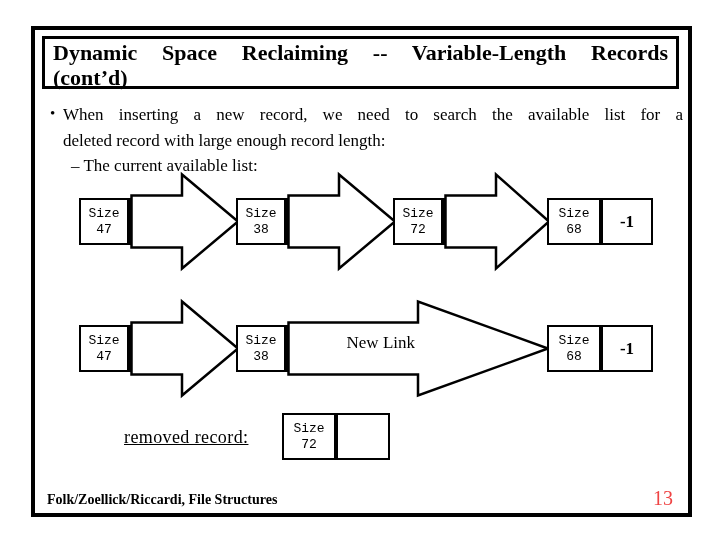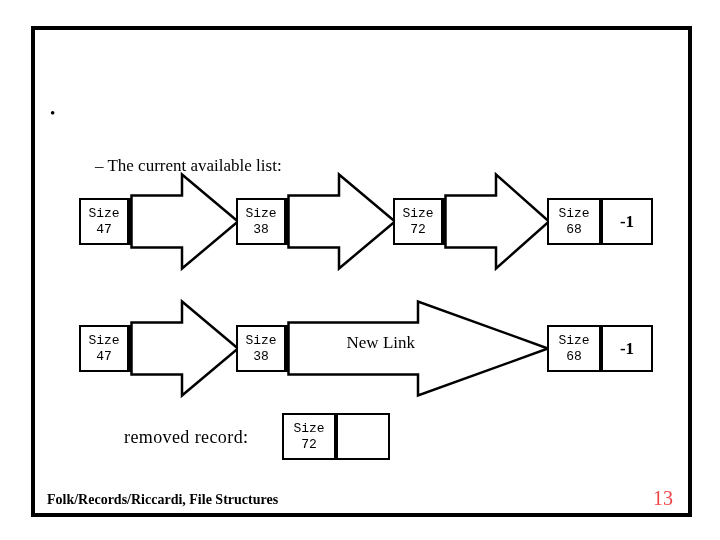--- a/index.html
+++ b/index.html
@@ -14,21 +14,21 @@
   .title-box {
     left:42px; top:36px; width:637px; height:53px; border:3px solid #000;
     padding:1px 8px 0 8px; font-weight:bold; font-size:22px; line-height:25px;
   }
   .title-line1 { text-align:justify; text-align-last:justify; white-space:nowrap; }
 
   .bullet-glyph { left:50px; top:105px; font-size:15px; }
   .bullet-text { left:63px; top:102px; width:620px; font-size:17px; line-height:25.5px; }
   .bullet-line1 { text-align:justify; text-align-last:justify; white-space:nowrap; }
 
-  .dash-line { font-size:17px; white-space:nowrap;margin-left:24px; }
+  .dash-line { font-size:17px; white-space:nowrap; }
 
   .szcell {
     width:53px; height:47px; border:2.5px solid #000; border-right-width:5px;
     background:#fff; display:flex; flex-direction:column; align-items:center; justify-content:center;
     font-family:"Liberation Mono", monospace; font-size:13px; line-height:16px;
   }
   .nodebox {
     width:106px; height:47px; border:2.5px solid #000; background:#fff; display:flex;
   }
   .half-l {
@@ -39,36 +39,44 @@
   .half-r {
     flex:1; display:flex; align-items:center; justify-content:center;
     font-weight:bold; font-size:17px;
   }
 
   .newlink-label {
     left:292px; top:325px; width:124px; height:36px;
     display:flex; align-items:center; justify-content:flex-end;
     font-size:17px; padding-right:1px;
   }
-  .removed-caption { left:124px; top:427px; font-size:18px; letter-spacing:0.4px; white-space:nowrap; }
+  .removed-caption { left:124px; top:427px; font-size:18px; letter-spacing:0.4px; white-space:nowrap;text-decoration:underline; }
 
   .footer-left { left:47px; top:492px; font-size:14px; font-weight:bold; white-space:nowrap; }
   .page-number { left:653px; top:487px; font-size:20px; color:#ef4444; }
 
   svg.arrows { position:absolute; left:0; top:0; pointer-events:none; }
 </style>
 </head>
 <body>
 
 <div class="page">
 
   <div class="abs slide-border"></div>
 
+  <div class="abs title-box">
+    <div class="title-line1">Dynamic Space Reclaiming -- Variable-Length Records</div>
+    <div class="title-line2">(cont’d)</div>
+  </div>
 
   <div class="abs bullet-glyph">•</div>
+  <div class="abs bullet-text">
+    <div class="bullet-line1">When inserting a new record, we need to search the available list for a</div>
+    <div>deleted record with large enough record length:</div>
+  </div>
 
   <div class="abs dash-line" style="left:71px; top:156px;">– The current available list:</div>
 
   <svg class="arrows" width="720" height="540">
     <g fill="#ffffff" stroke="#000000" stroke-width="2.5" stroke-linejoin="miter">
       <polygon points="131.5,195.5 182,195.5 182,174.5 238,221.5 182,268.5 182,247.5 131.5,247.5"></polygon>
       <polygon points="288.5,195.5 339,195.5 339,174.5 395,221.5 339,268.5 339,247.5 288.5,247.5"></polygon>
       <polygon points="445.5,195.5 496,195.5 496,174.5 549,221.5 496,268.5 496,247.5 445.5,247.5"></polygon>
       <polygon points="131.5,322.5 182,322.5 182,301.5 238,348.5 182,395.5 182,374.5 131.5,374.5"></polygon>
       <polygon points="288.5,322.5 418,322.5 418,301.5 548,348.5 418,395.5 418,374.5 288.5,374.5"></polygon>
@@ -114,16 +122,16 @@
 
   <div class="abs removed-caption">removed record:</div>
   <div class="abs nodebox" style="left:282px; top:413px; width:108px;">
     <div class="half-l">
       <span>Size</span>
       <span>72</span>
     </div>
     <div class="half-r"></div>
   </div>
 
-  <div class="abs footer-left">Folk/Records/Riccardi, File Structures</div>
+  <div class="abs footer-left">Folk/Zoellick/Riccardi, File Structures</div>
   <div class="abs page-number">13</div>
 
 </div>
 
 </body></html>

